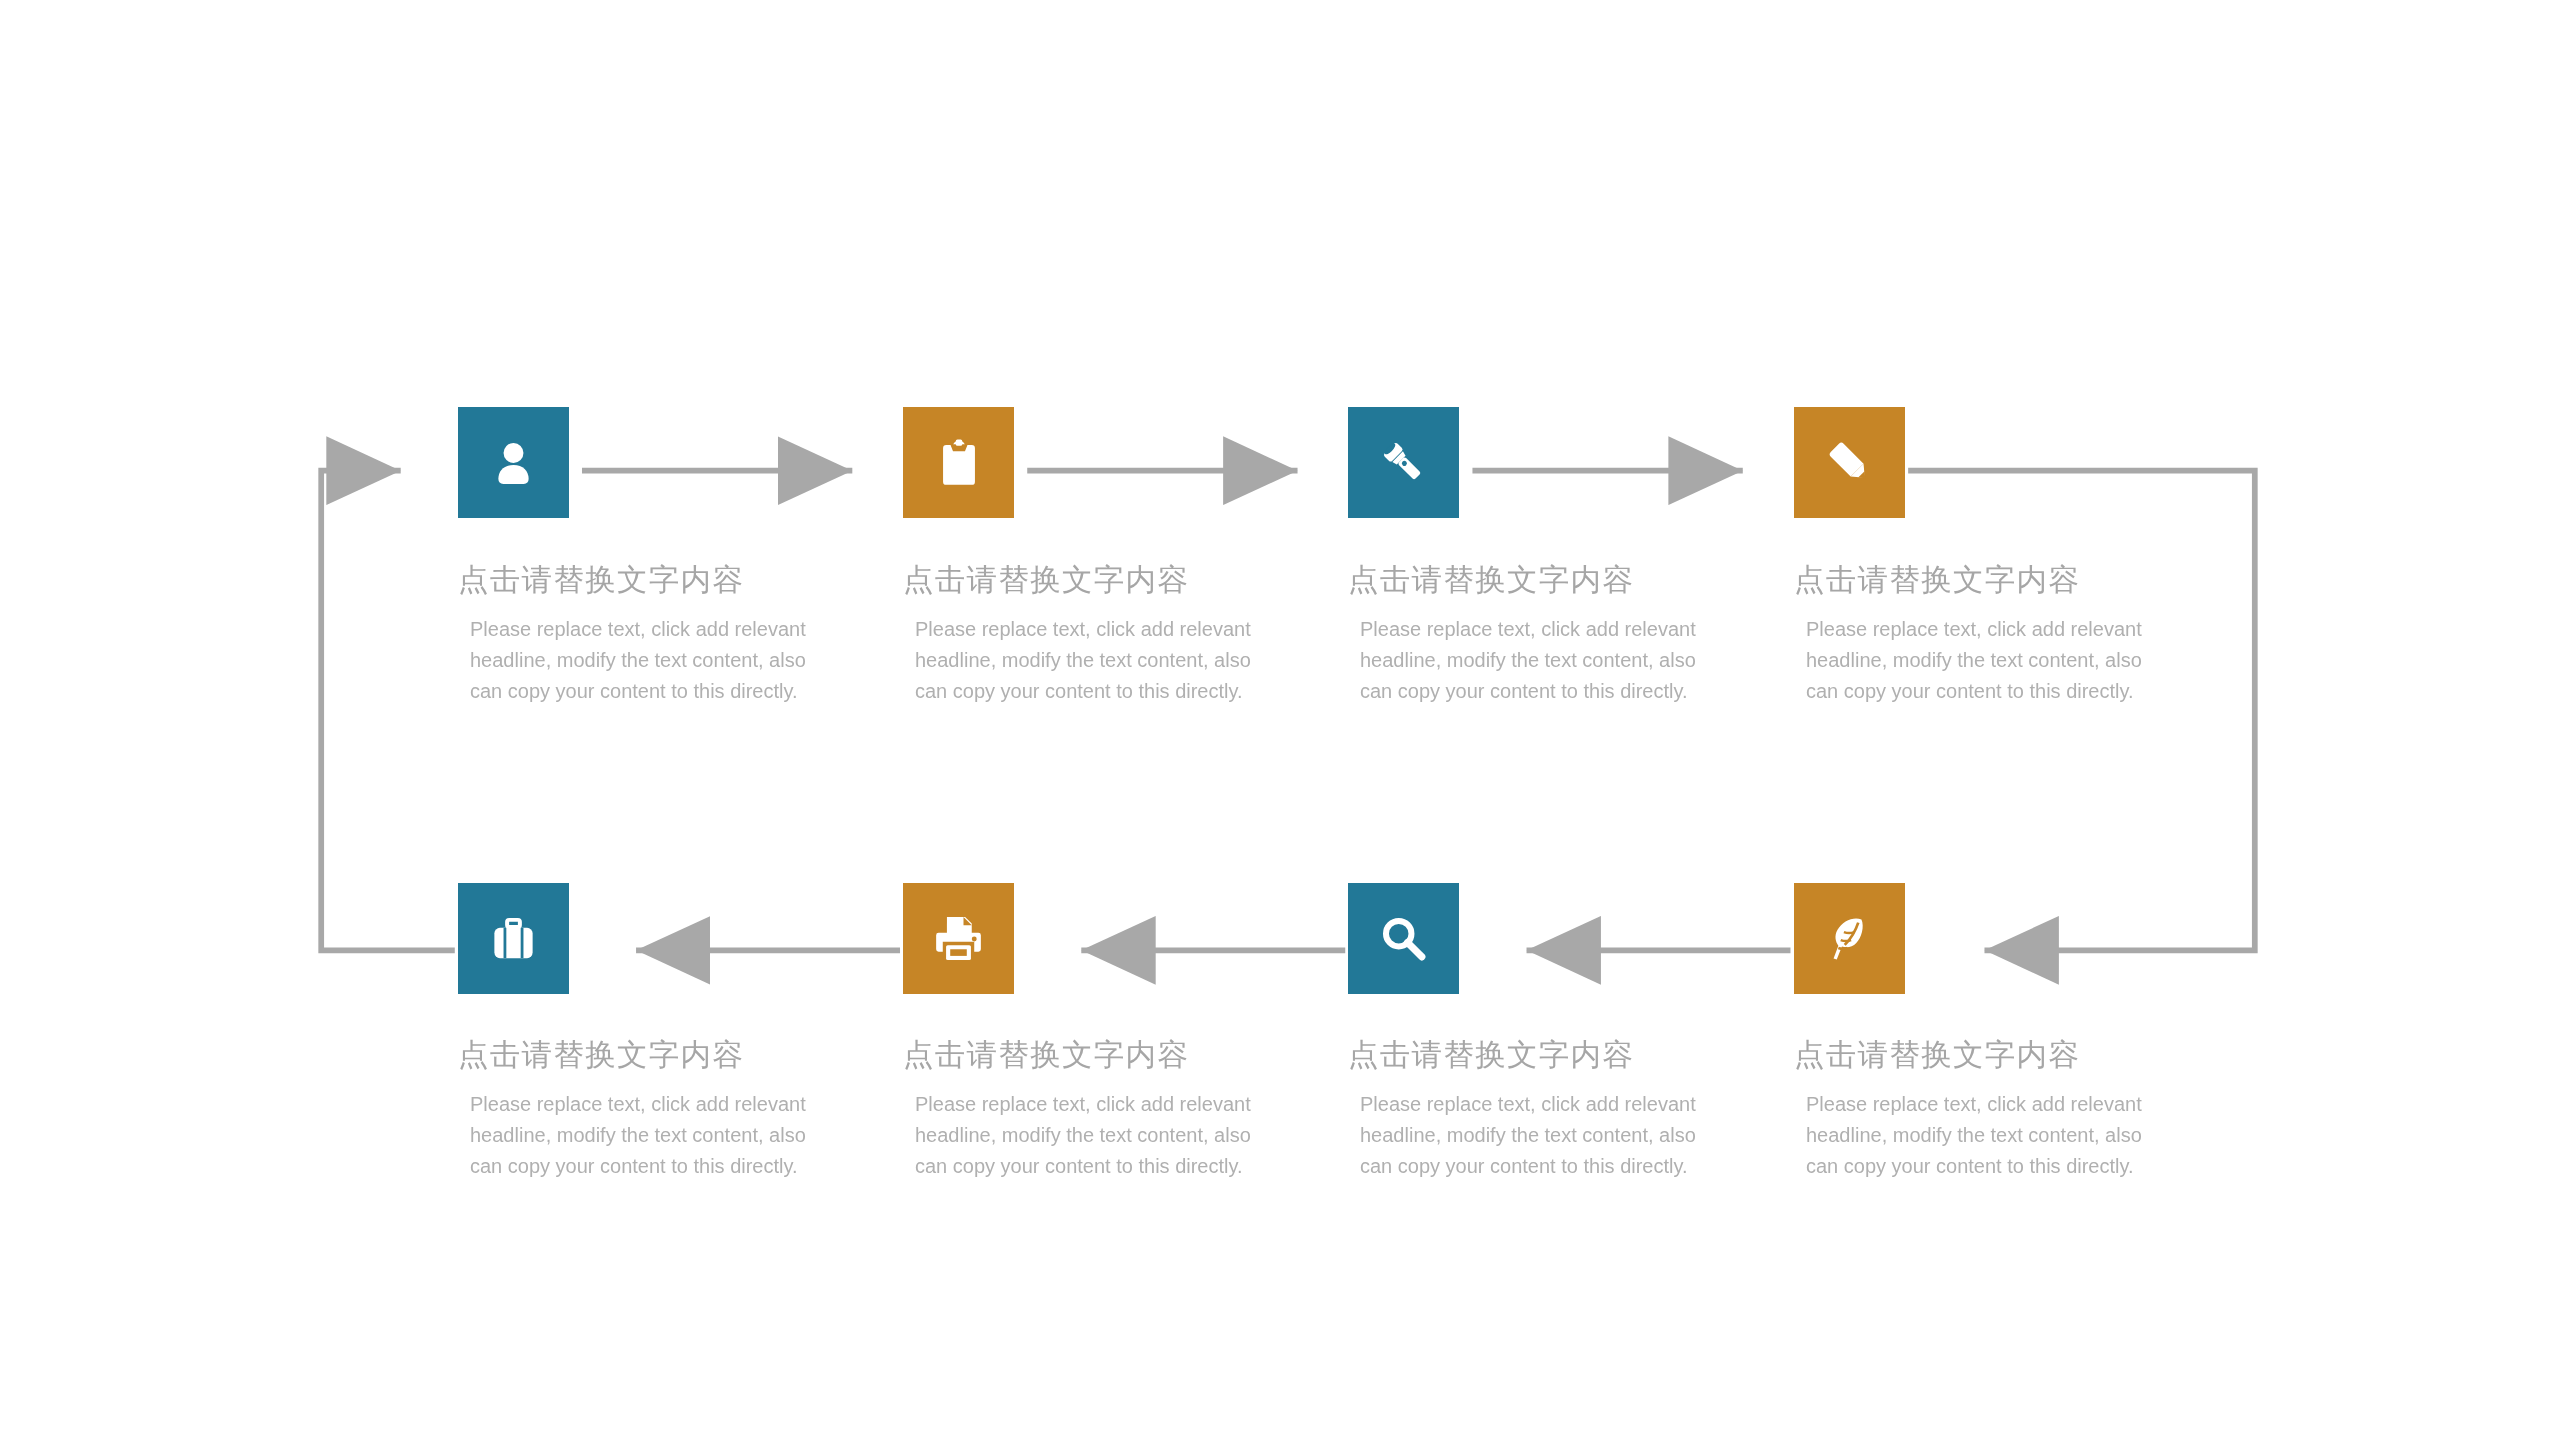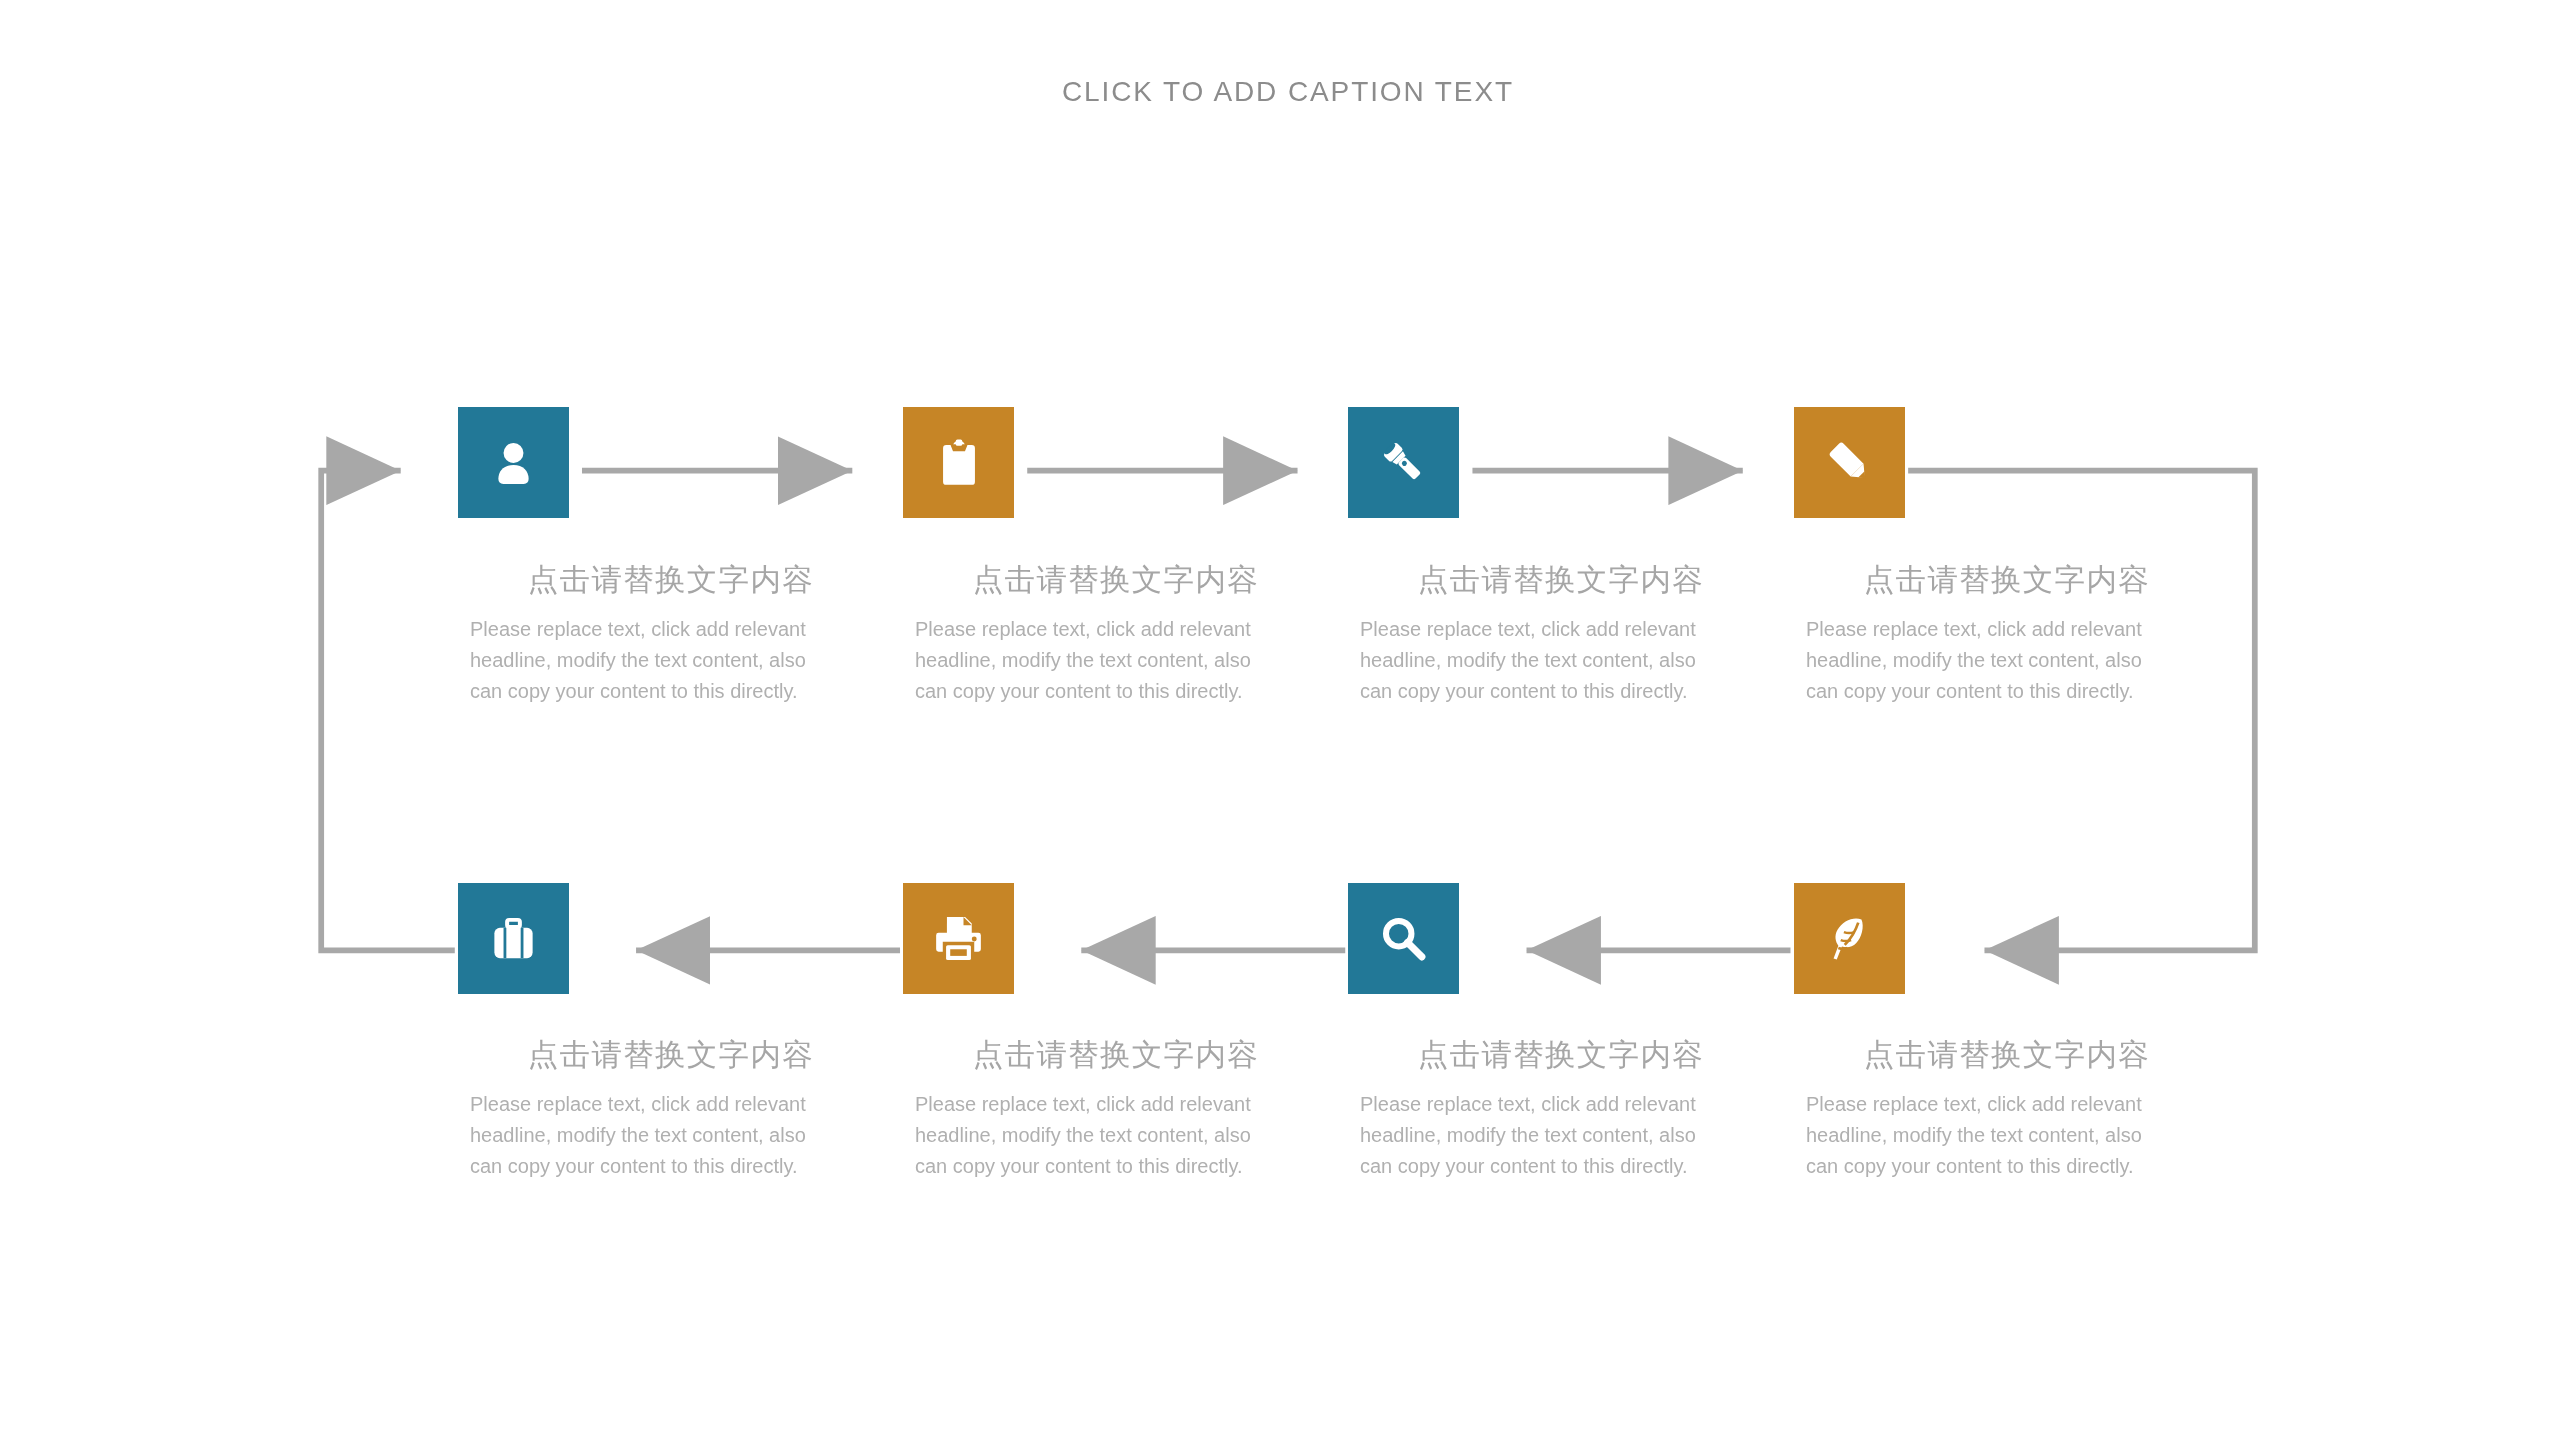--- a/index.html
+++ b/index.html
@@ -65,21 +65,20 @@
   }
   .tile svg { display: block; }
 
   .item-title {
     font-size: 30.5px;
     line-height: 1.2;
     color: #a6a6a6;
     letter-spacing: 1.3px;
     margin: 0;
     white-space: nowrap;
-    text-align: right;
   }
   .item-body {
     font-size: 20px;
     line-height: 1.55;
     color: #b0b0b0;
     margin: 12px;
     width: 347px;
   }
 
   
@@ -104,21 +103,20 @@
   .ti-n2 .item-title { margin-left: 0px; }
   .ti-n3 .item-title { margin-left: 0px; }
   .ti-n4 .item-title { margin-left: 0px; }
 </style>
 </head>
 <body>
 
 <div id="slide">
 
   <div class="header">
-    <p class="slide-subtitle">CLICK TO ADD CAPTION TEXT</p>
   </div>
 
   <svg class="connectors" viewBox="0 0 4050 2278">
     <defs>
       <marker id="ah-right" markerWidth="14" markerHeight="12" refX="13" refY="6" orient="auto" markerUnits="strokeWidth">
         <path d="M0,0 L13,6 L0,12 z" fill="#a8a8a8"></path>
       </marker>
       <marker id="ah-left" markerWidth="14" markerHeight="12" refX="13" refY="6" orient="auto" markerUnits="strokeWidth">
         <path d="M0,0 L13,6 L0,12 z" fill="#a8a8a8"></path>
       </marker>

